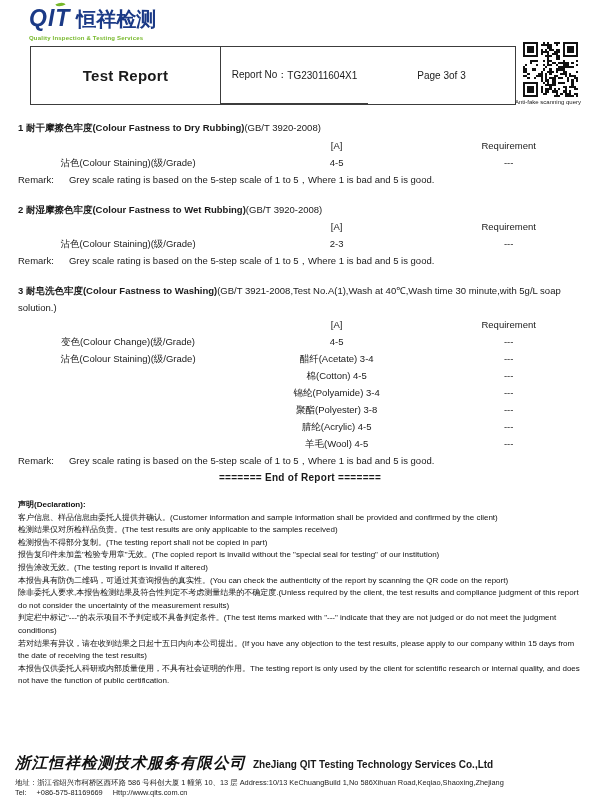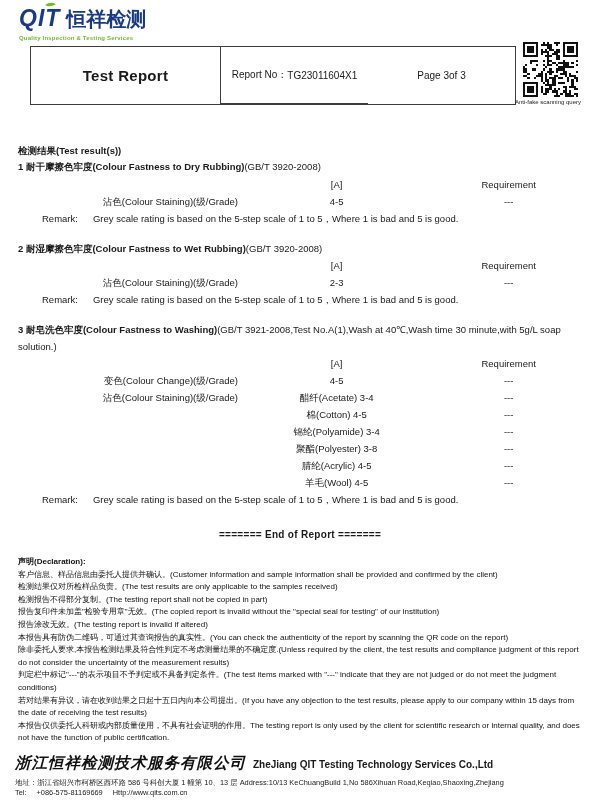--- a/index.html
+++ b/index.html
@@ -9,21 +9,21 @@
     width:600px; height:802px;
     margin:0 auto;
     background:#ffffff;
     font-family:"Liberation Sans", sans-serif;
     color:#1a1a1a;
     overflow:hidden;
   }
 
   
   .hdr { position:relative; height:120px; }
-  .logo { position:absolute; left:19px; top:6px; }
+  .logo { position:absolute; left:29px; top:6px; }
   .logo-row { position:relative; font-weight:bold; line-height:24px; white-space:nowrap; }
   .logo-qit { font-size:23px; color:#1b3a86; letter-spacing:1px; font-style:italic; }
   .logo-leaf { position:absolute; left:27px; top:-4px; width:9px; height:5px;
     background:#76b82a; border-radius:0 100% 0 100%; transform:rotate(-28deg); }
   .logo-cn { font-size:20px; color:#1b3a86; margin-left:6px; font-family:"DejaVu Sans", sans-serif; }
   .logo-tagline { font-size:6px; font-weight:bold; color:#76b82a; margin-top:2px; letter-spacing:0.2px; }
 
   .hdr-table { position:absolute; left:30px; top:46px; width:486px; height:59px;
     border:1.4px solid #3c3c3c; display:flex; }
   .hdr-left { width:190px; border-right:1.4px solid #3c3c3c;
@@ -40,26 +40,26 @@
     text-align:center; font-size:6px; color:#222; }
 
   
   .content { margin:0 18px; }
   .results-heading { margin-top:22px; font-size:9.5px; font-weight:bold; line-height:17px; }
   .t-section { }
   .t-section.gap { margin-top:14px; }
   .sec-title { font-size:9.5px; line-height:16.5px; }
   .sec-title .b { font-weight:bold; }
   .trow { display:grid; grid-template-columns:39% 35% 26%; font-size:9.5px; line-height:17px; }
-  .trow .lab { text-align:right; }
+  .trow .lab { text-align:center; }
   .trow .val { text-align:center; }
   .trow .req { text-align:center; }
-  .remark { display:flex; gap:15px; font-size:9.5px; line-height:17px;margin-left:24px; }
-
-  .end-report { margin-top:21px; text-align:center; font-size:10px; font-weight:bold; letter-spacing:0.3px; }
+  .remark { display:flex; gap:15px; font-size:9.5px; line-height:17px; }
+
+  .end-report { margin-top:3px; text-align:center; font-size:10px; font-weight:bold; letter-spacing:0.3px; }
 
   
   .declaration { margin-top:15px; font-size:8px; line-height:12.6px; color:#111; }
   .declaration p { margin:0; }
   .declaration p.strong { font-weight:bold;margin-top:16px; }
 
   
   .footer { position:absolute; left:15px; right:20px; top:753px; }
   .company-line { display:flex; align-items:baseline; gap:7px; white-space:nowrap; }
   .company-cn { font-family:"DejaVu Serif", serif; font-style:italic; font-weight:bold;
@@ -386,21 +386,20 @@
           <rect x="20" y="24" width="1" height="1"></rect>
           <rect x="21" y="24" width="1" height="1"></rect>
           <rect x="22" y="24" width="1" height="1"></rect>
           <rect x="24" y="24" width="1" height="1"></rect>
         </svg>
     </div>
     <div class="qr-caption">Anti-fake scanning query</div>
   </div>
 
   <div class="content">
-    <div class="results-heading">检测结果(Test result(s))</div>
 
     <div class="t-section">
       <div class="sec-title">
         <span class="b">1 耐干摩擦色牢度(Colour Fastness to Dry Rubbing)</span><span>(GB/T 3920-2008)</span>
       </div>
       <div class="trow">
         <span class="lab"></span>
         <span class="val">[A]</span>
         <span class="req">Requirement</span>
       </div>

